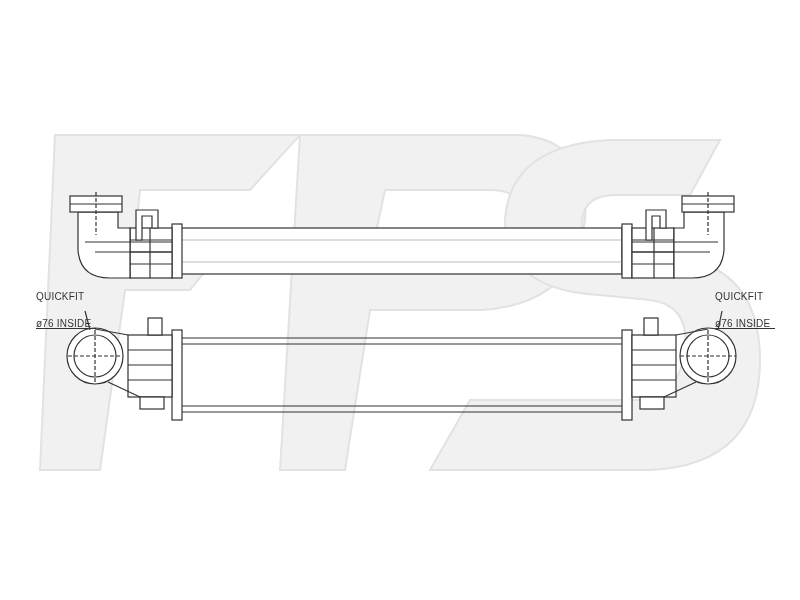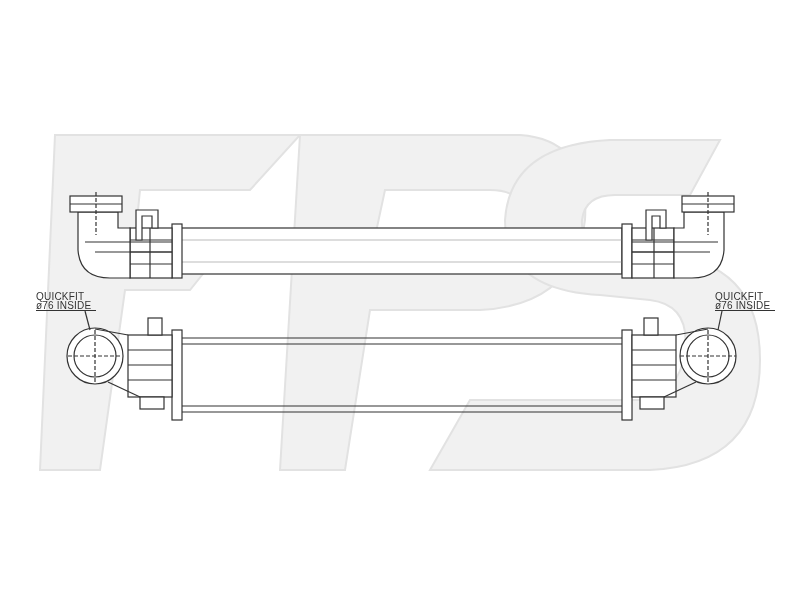--- a/index.html
+++ b/index.html
@@ -1,20 +1,20 @@
 <!DOCTYPE html>
 <html><head>
 <meta charset="utf-8">
 <style>
   html, body { margin:0; padding:0; background:#ffffff; }
   body { width:800px; height:600px; position:relative; overflow:hidden; font-family:"Liberation Sans", sans-serif; }
   #canvas { position:absolute; left:0; top:0; width:800px; height:600px; }
   .label { position:absolute; font-size:10px; line-height:9px; color:#333; text-align:left; letter-spacing:0.2px; }
   .label span { display:block; }
-  .label .ul { border-bottom:1px solid #333; }
+  .label .ul { border-bottom:1px solid #333;margin-top:18px; }
 </style>
 </head>
 <body>
 
 <svg id="canvas" viewBox="0 0 800 600" xmlns="http://www.w3.org/2000/svg">
 
   <g fill="#f1f1f1" stroke="#e2e2e2" stroke-width="2">
 
     <path d="M55 135 L300 135 L250 190 L140 190 L135 240 L230 240 L190 290 L125 290 L100 470 L40 470 Z"></path>
 

